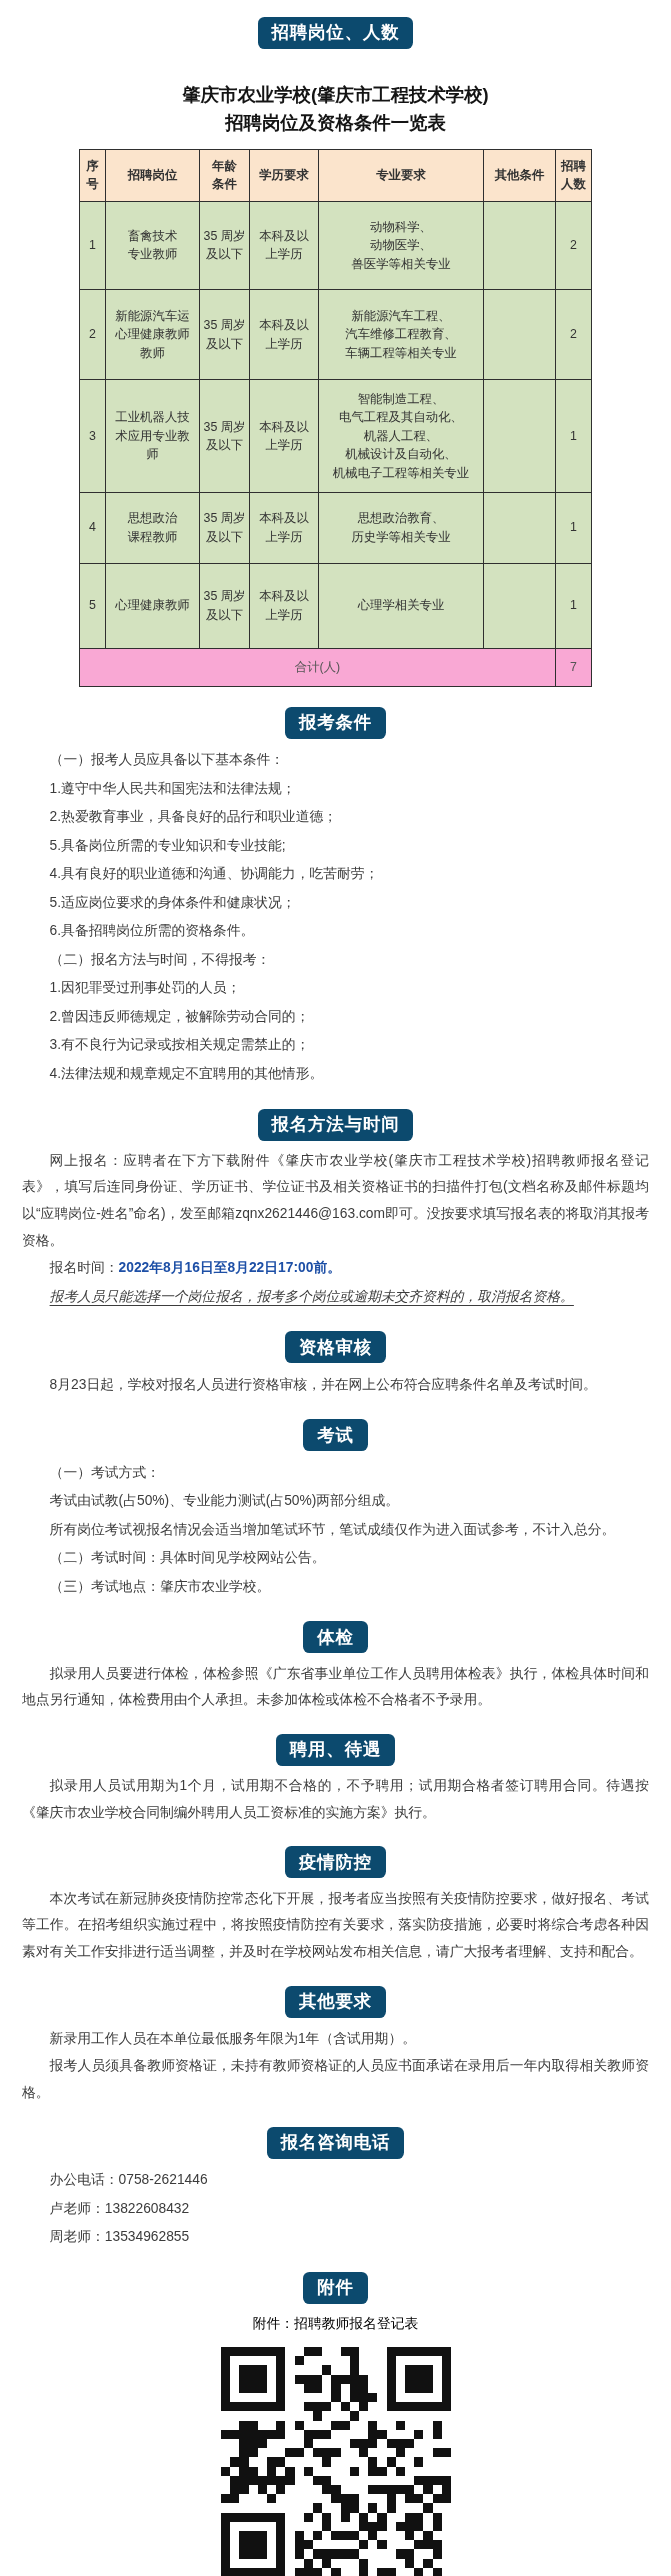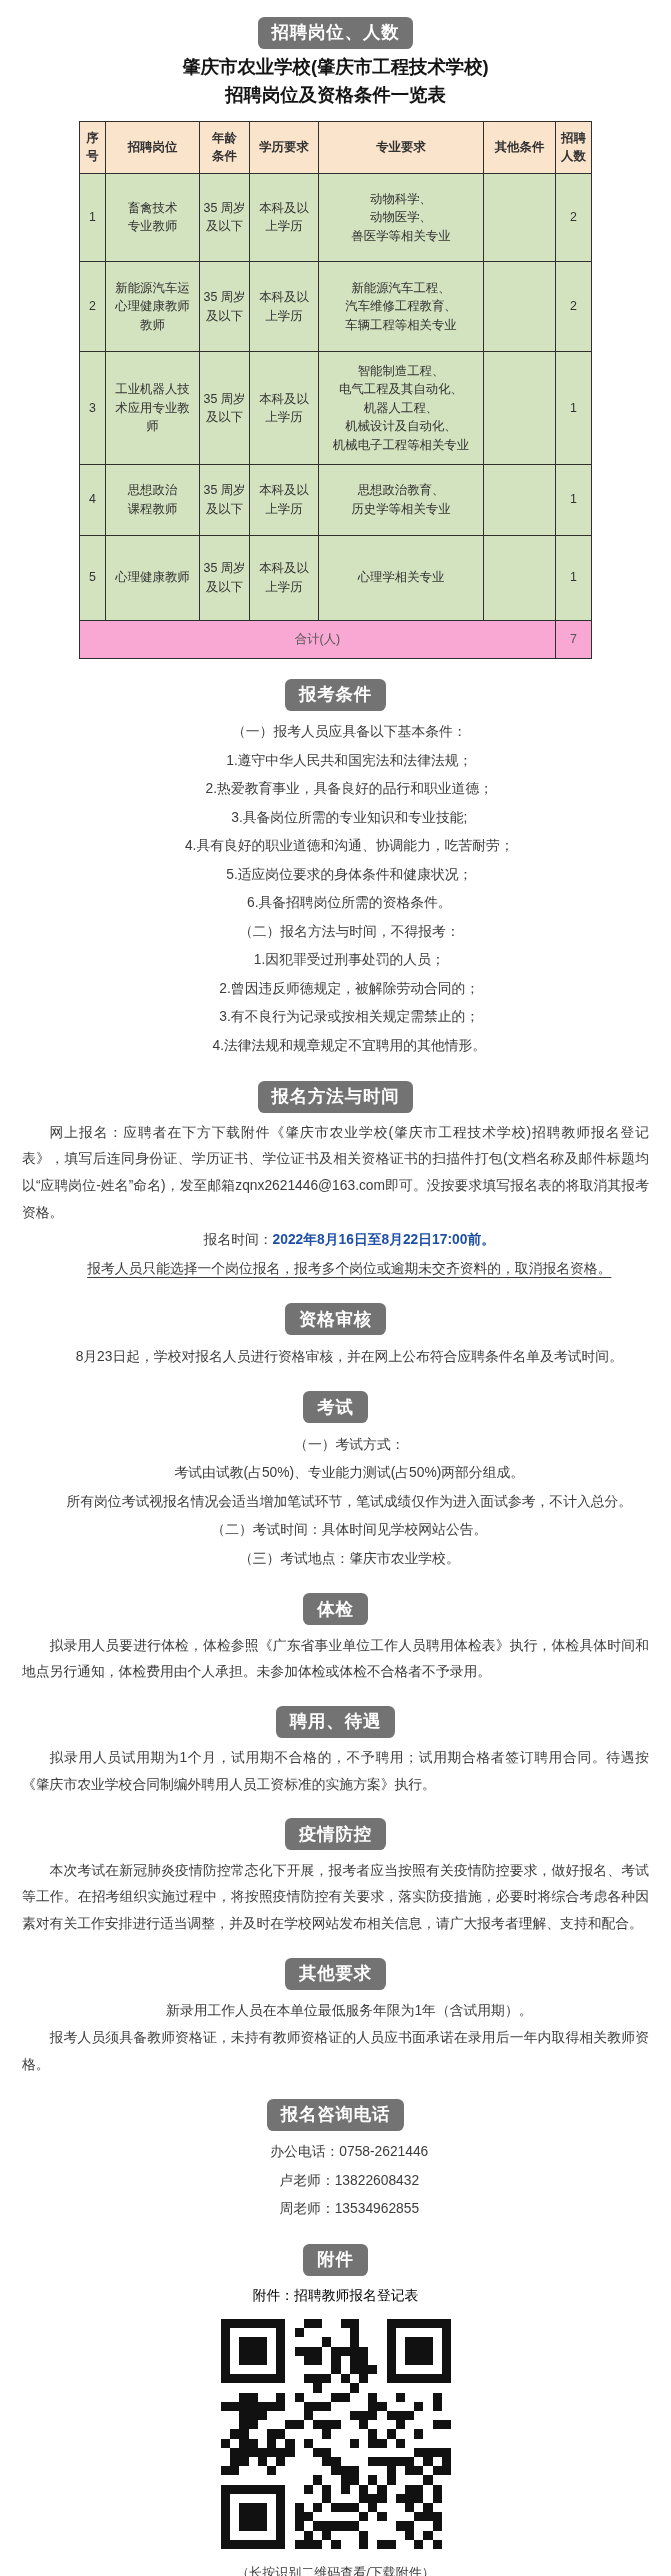--- a/index.html
+++ b/index.html
@@ -1,33 +1,33 @@
 <!DOCTYPE html>
 <html style="font-size:14.7px"><head>
 <meta charset="utf-8">
 <style>
   html,body{margin:0;padding:0;background:#ffffff;}
   body{width:671px;font-family:"Liberation Sans","DejaVu Sans",sans-serif;color:#3d3d3d;}
   .page{width:671px;min-height:2576px;box-sizing:border-box;padding:16.5px 22px 33px;background:#fff;}
   .badge-row{text-align:center;}
-  .badge{display:inline-block;background:#737373;color:#fff;font-weight:bold;font-size:17.4px;line-height:1;padding:7.3px 13.8px;border-radius:6.4px;letter-spacing:0.9px;}
-  .doc-title{margin-top:4px;text-align:center;font-weight:bold;color:#141414;font-size:18.4px;line-height:1.55;}
+  .badge{display:inline-block;background:#0c4a6e;color:#fff;font-weight:bold;font-size:17.4px;line-height:1;padding:7.3px 13.8px;border-radius:6.4px;letter-spacing:0.9px;}
+  .doc-title{margin-top:32px;text-align:center;font-weight:bold;color:#141414;font-size:18.4px;line-height:1.55;}
   table.jobs{border-collapse:collapse;margin:11px auto 0;table-layout:fixed;width:511px;}
   .jobs th,.jobs td{border:1.4px solid #2f2f2f;text-align:center;vertical-align:middle;font-size:12.4px;color:#333;padding:2.8px 2.8px;white-space:pre-line;line-height:1.5;}
   .jobs th{background:#fbe4cc;font-weight:bold;height:46px;}
   .jobs td{background:#d3e2bf;}
   .jobs tr.r1 td{height:81px;} .jobs tr.r2 td{height:84px;} .jobs tr.r3 td{height:106px;}
   .jobs tr.r4 td{height:64px;} .jobs tr.r5 td{height:79px;}
   .jobs tr.total td{background:#f9a8d4;height:31px;color:#555;}
   .sec{margin-top:20px;}
   .content{margin-top:7.3px;font-size:13.8px;color:#3c3c3c;}
-  .line{text-indent:2em;line-height:2.07;text-align:center;}
+  .line{text-indent:2em;line-height:2.07;}
   .para{text-indent:2em;text-align:justify;line-height:1.93;margin:0;}
   .blue-bold{color:#1d4fa6;font-weight:bold;}
-  .u{ text-decoration:underline; text-underline-offset:3.7px;}
+  .u{ text-decoration:underline; text-underline-offset:3.7px;font-style:italic;}
   .qr-wrap{text-align:center;margin-top:9.2px;}
   .qr-caption{margin-top:11px;text-align:center;font-size:13px;color:#3c3c3c;line-height:1.6;}
   .attach-line{margin-top:7.3px;text-align:center;font-size:13.8px;line-height:1.93;color:#000000;}
 </style>
 </head>
 <body>
 
 <div class="page">
 
   <div class="badge-row"><span class="badge">招聘岗位、人数</span></div>
@@ -137,21 +137,21 @@
       </tr>
     </tbody>
   </table>
 
   <section class="sec">
     <div class="badge-row"><span class="badge">报考条件</span></div>
     <div class="content">
       <div class="line">（一）报考人员应具备以下基本条件：</div>
       <div class="line">1.遵守中华人民共和国宪法和法律法规；</div>
       <div class="line">2.热爱教育事业，具备良好的品行和职业道德；</div>
-      <div class="line">3.具备岗位所需的专业知识和专业技能;</div>
+      <div class="line">5.具备岗位所需的专业知识和专业技能;</div>
       <div class="line">4.具有良好的职业道德和沟通、协调能力，吃苦耐劳；</div>
       <div class="line">5.适应岗位要求的身体条件和健康状况；</div>
       <div class="line">6.具备招聘岗位所需的资格条件。</div>
       <div class="line">（二）报名方法与时间，不得报考：</div>
       <div class="line">1.因犯罪受过刑事处罚的人员；</div>
       <div class="line">2.曾因违反师德规定，被解除劳动合同的；</div>
       <div class="line">3.有不良行为记录或按相关规定需禁止的；</div>
       <div class="line">4.法律法规和规章规定不宜聘用的其他情形。</div>
     </div>
   </section>

